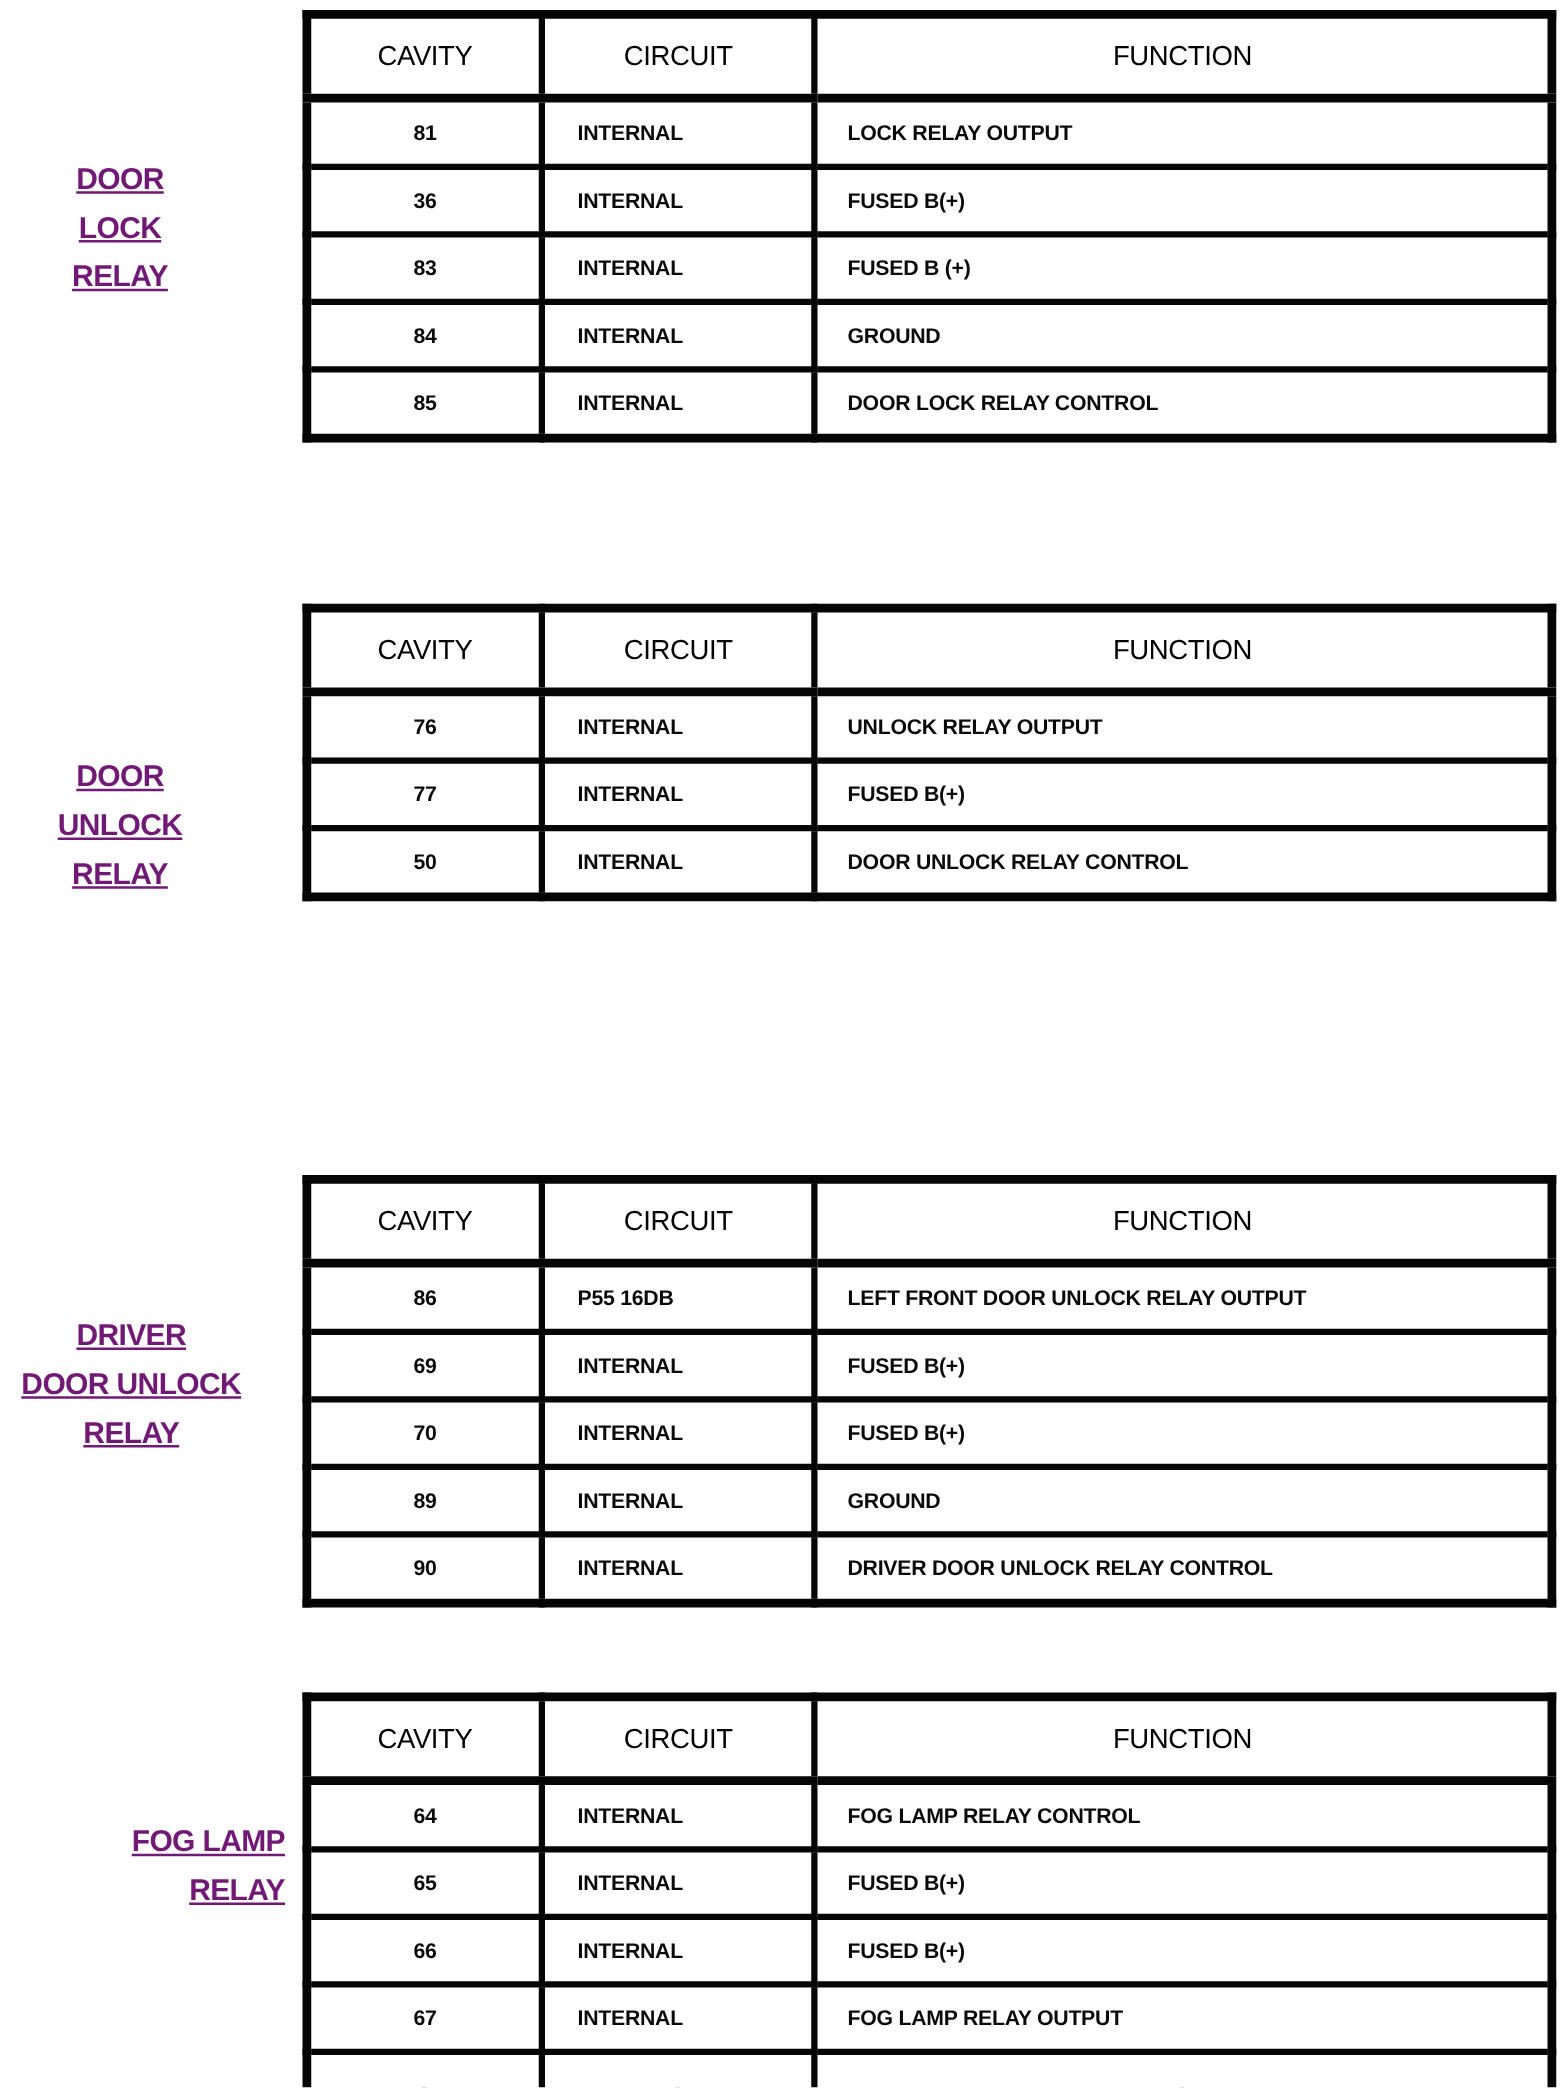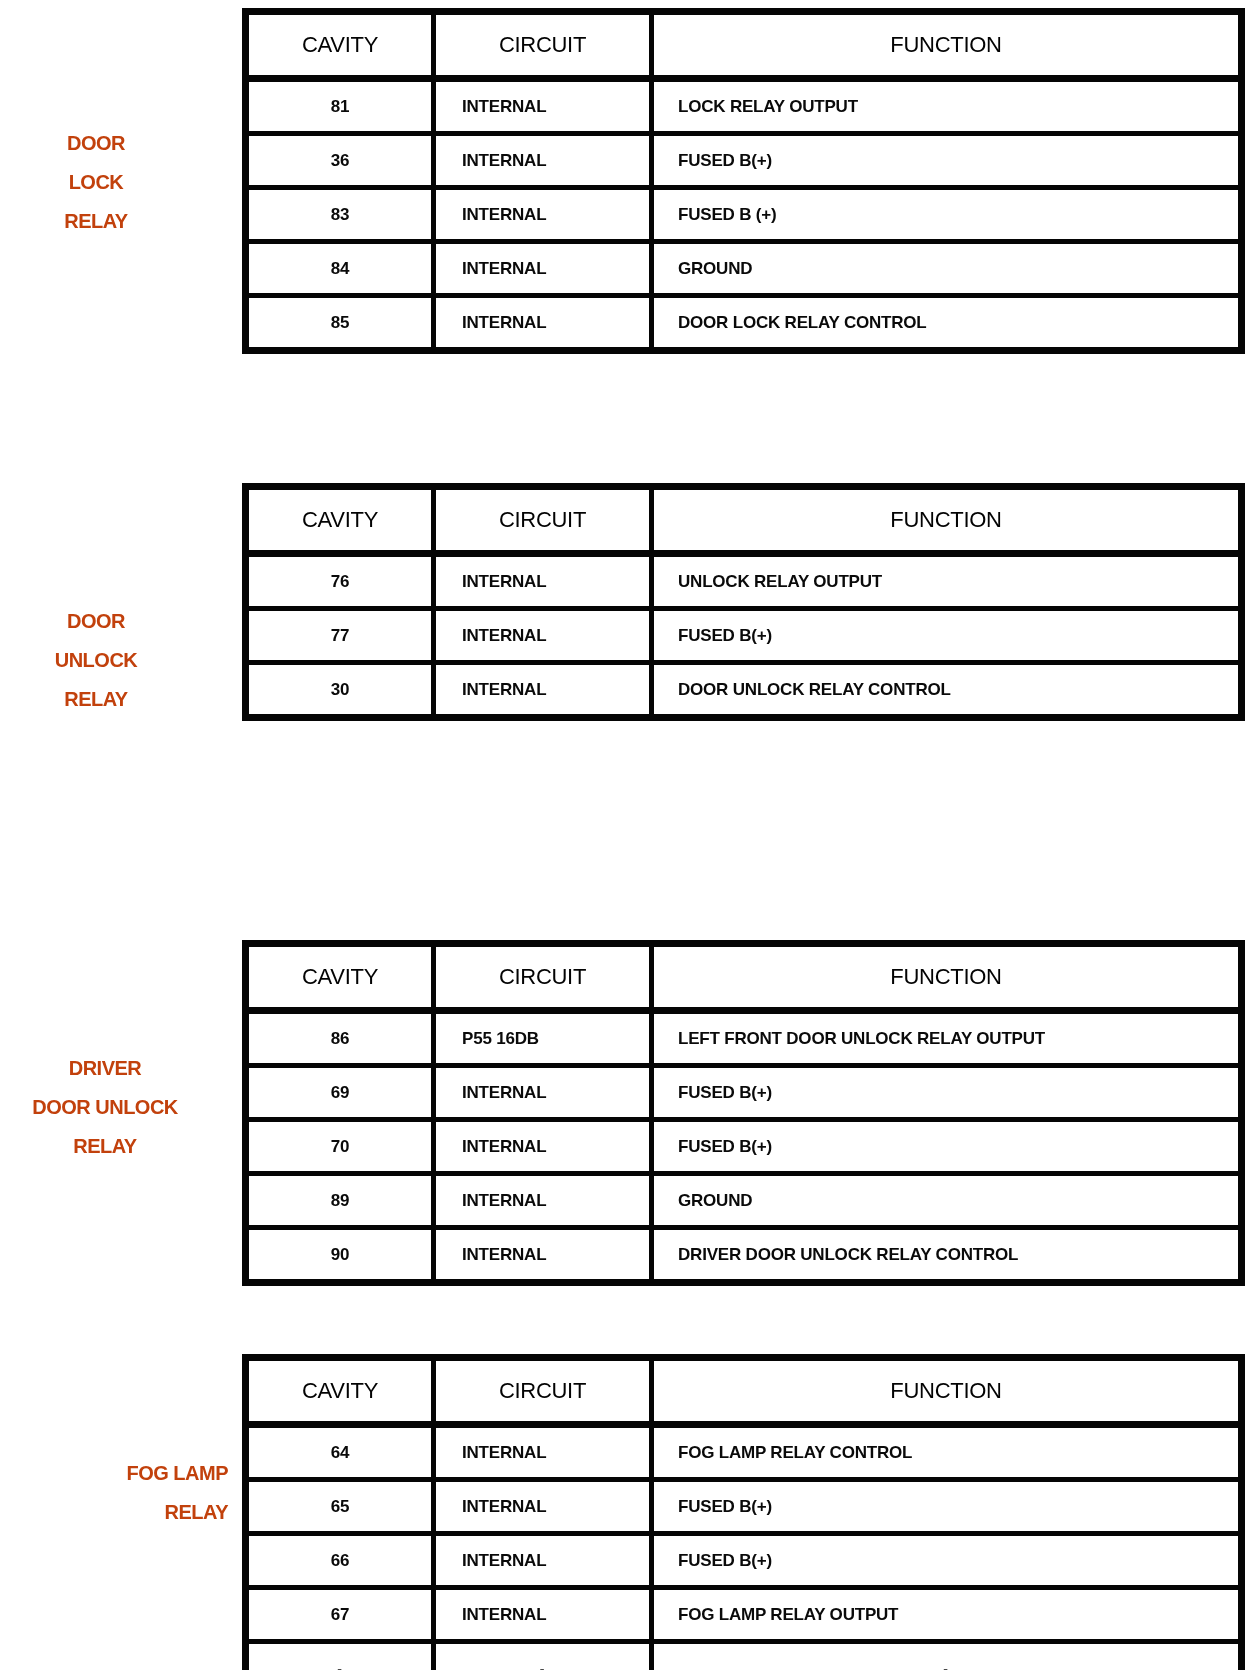--- a/index.html
+++ b/index.html
@@ -12,25 +12,26 @@
     font-family:"Liberation Sans", sans-serif;
     overflow:hidden;
   }
   
   .side-label{
     position:absolute;
     left:0;
     width:192px;
     text-align:center;
     font-weight:bold;
-    font-size:20px;
+    font-size:24px;
     line-height:39px;
     letter-spacing:-0.5px;
-    color:#c2410c;
+    color:#701a75;
     white-space:nowrap;
+    text-decoration:underline;
   }
   #label-1{top:124px;}
   #label-2{top:602px;}
   #label-3{top:1049px; width:210px;}
   #label-4{top:1454px; left:32px; width:196px;text-align:right;}
   
   .relay-table{
     position:absolute;
     left:242px;
     width:996px;
@@ -145,21 +146,21 @@
         <td class="c-cav">76</td>
         <td class="c-cir">INTERNAL</td>
         <td class="c-fun">UNLOCK RELAY OUTPUT</td>
       </tr>
       <tr>
         <td class="c-cav">77</td>
         <td class="c-cir">INTERNAL</td>
         <td class="c-fun">FUSED B(+)</td>
       </tr>
       <tr>
-        <td class="c-cav">30</td>
+        <td class="c-cav">50</td>
         <td class="c-cir">INTERNAL</td>
         <td class="c-fun">DOOR UNLOCK RELAY CONTROL</td>
       </tr>
     </tbody>
   </table>
 
   <div class="side-label" id="label-3">
     <div>DRIVER</div>
     <div>DOOR UNLOCK</div>
     <div>RELAY</div>

